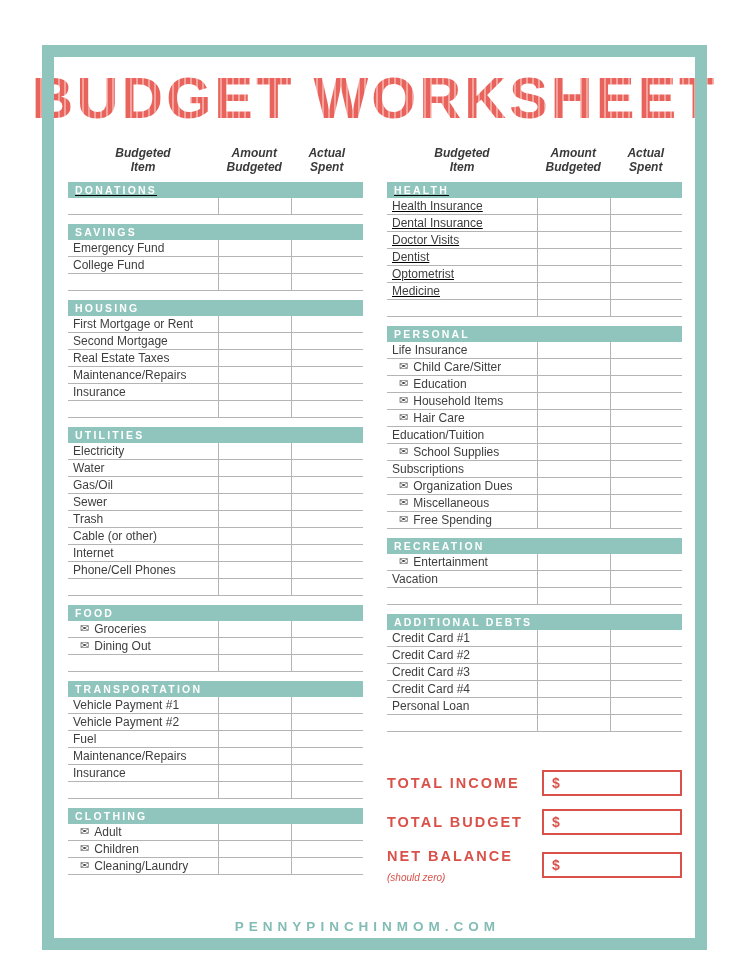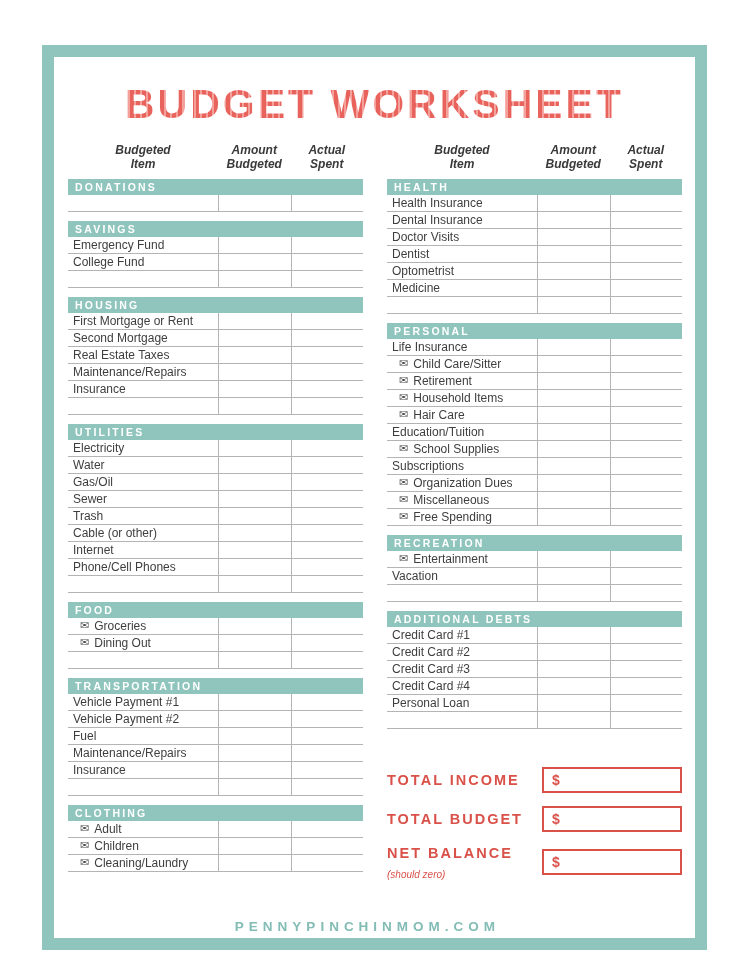--- a/index.html
+++ b/index.html
@@ -14,39 +14,39 @@
   html,body{ margin:0; padding:0; background:#ffffff; }
   .page{
     position:relative; width:749px; height:970px; background:#ffffff;
     font-family:"Liberation Sans", sans-serif; overflow:hidden; margin:0 auto;
   }
   .frame{
     position:absolute; top:45px; left:42px; right:42px; bottom:20px;
     border:12px solid var(--teal); pointer-events:none;
   }
   .title{
-    margin:16px; padding-top:66px; text-align:center;
-    font-size:41px; font-weight:800; letter-spacing:3px; line-height:1.1;
+    margin:0; padding-top:66px; text-align:center;
+    font-size:58px; font-weight:800; letter-spacing:3px; line-height:1.1;
     color:var(--coral);
   }
   @supports (-webkit-background-clip: text){
     .title{
       background:repeating-linear-gradient(90deg, var(--coral) 0px, var(--coral) 4px, #f4a19b 4px, #f4a19b 6px);
       -webkit-background-clip:text; background-clip:text; color:transparent;
     }
   }
   .content{ position:relative; display:flex; justify-content:space-between; margin:16px 67px 0 68px; }
   .col{ width:295px; }
   .col-headers{ display:grid; grid-template-columns:150px 1fr 1fr; margin-bottom:7px; }
   .col-header{
     font-size:12px; font-weight:bold; font-style:italic; text-align:center;
     line-height:1.2; color:#3a3a3a; white-space:pre-line;
   }
   .section{ margin-top:9px; }
-  .section:first-child{ margin-top:0; }
+  .section:first-child{ margin-top:0;text-decoration:underline; }
   .section-header{
     height:16px; background:var(--teal); color:#ffffff;
     font-size:10.5px; font-weight:bold; letter-spacing:2.2px;
     display:flex; align-items:center; padding-left:7px;
   }
   .row{
     display:grid; grid-template-columns:150px 1fr 1fr;
     height:17px; border-bottom:1px solid var(--line);
   }
   .cell{ display:flex; align-items:center; overflow:hidden; }
@@ -396,21 +396,21 @@
               <div class="cell cell-item">
                 <span class="env">✉</span>
                 <span class="item-label">Child Care/Sitter</span>
               </div>
               <div class="cell cell-amount"></div>
               <div class="cell cell-actual"></div>
             </div>
             <div class="row">
               <div class="cell cell-item">
                 <span class="env">✉</span>
-                <span class="item-label">Retirement</span>
+                <span class="item-label">Education</span>
               </div>
               <div class="cell cell-amount"></div>
               <div class="cell cell-actual"></div>
             </div>
             <div class="row">
               <div class="cell cell-item">
                 <span class="env">✉</span>
                 <span class="item-label">Household Items</span>
               </div>
               <div class="cell cell-amount"></div>

